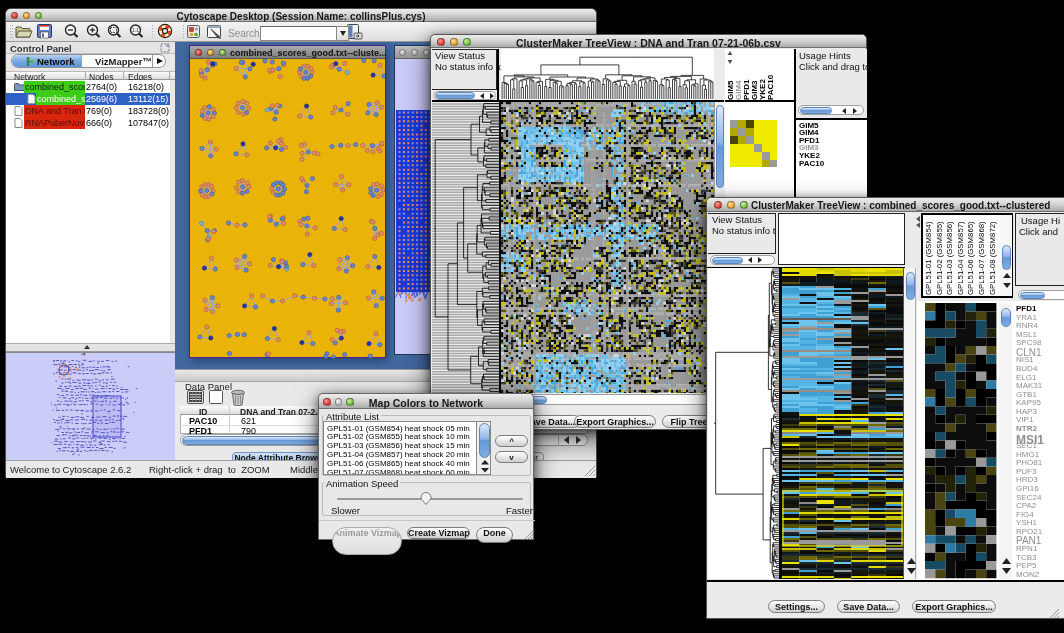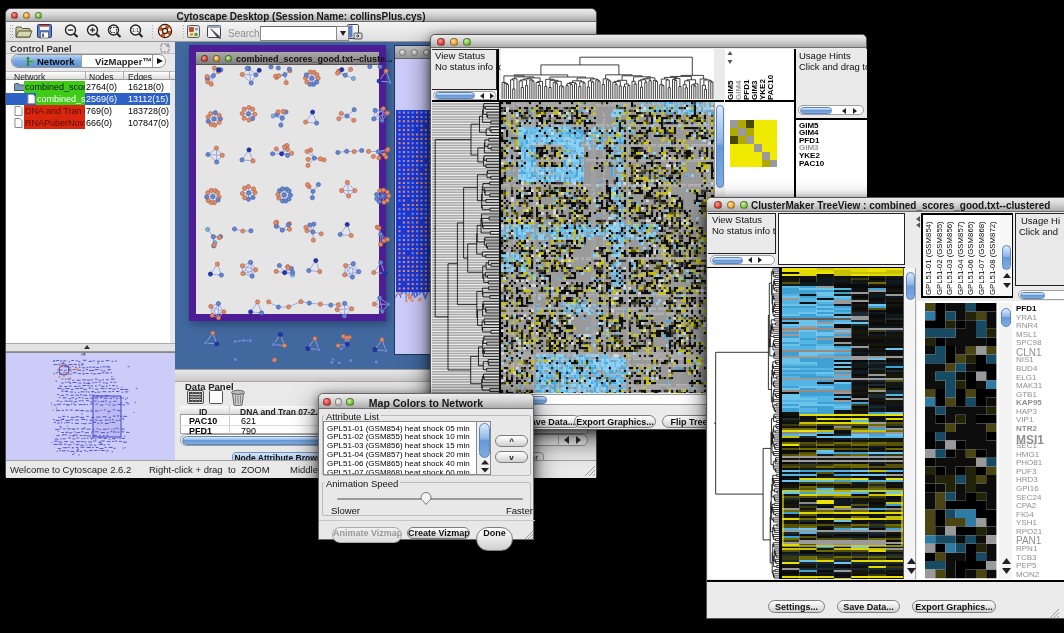--- a/index.html
+++ b/index.html
@@ -185,21 +185,21 @@
           <circle cx="11.3" cy="254.9" r="1.4" fill="#e89060"></circle>
           <circle cx="14.5" cy="252.2" r="1.4" fill="#e89060"></circle>
           <circle cx="15.4" cy="250.6" r="1.4" fill="#e89060"></circle>
           <circle cx="25.4" cy="252.9" r="1.4" fill="#e89060"></circle>
           <circle cx="4.3" cy="247.2" r="1.4" fill="#e89060"></circle>
           <circle cx="13.8" cy="249.5" r="1.4" fill="#e89060"></circle>
           <circle cx="17.2" cy="254.6" r="1.4" fill="#e89060"></circle>
           <circle cx="12.2" cy="248.8" r="1.4" fill="#e89060"></circle>
         </svg>
 </div>
-<div class="abs" style="left:14px;top:3px;width:197px;height:276px;border:7px solid #4c1d95;background:#e5e5e5;box-shadow:2px 3px 8px rgba(0,0,30,.35)">
+<div class="abs" style="left:14px;top:3px;width:197px;height:313px;border:1px solid #4c1d95;background:#eab308;box-shadow:2px 3px 8px rgba(0,0,30,.35)">
 <div class="abs" style="left:0;top:0;width:100%;height:13px;background:linear-gradient(#ababab,#7e7e7e);border-bottom:1px solid #555"></div>
 <div class="tl" style="left:5px;top:3px;width:7px;height:7px;background:radial-gradient(circle at 35% 30%,#ff9a94,#dd4438 65%,#991c12);border:1px solid rgba(40,40,40,.6)"></div>
 <div class="tl" style="left:17px;top:3px;width:7px;height:7px;background:radial-gradient(circle at 35% 30%,#ffe2a0,#eea62e 65%,#aa6e0c);border:1px solid rgba(40,40,40,.6)"></div>
 <div class="tl" style="left:29px;top:3px;width:7px;height:7px;background:radial-gradient(circle at 35% 30%,#d2f0a8,#72c038 65%,#388210);border:1px solid rgba(40,40,40,.6)"></div>
 <div class="ttext" style="top:2px;left:40px;right:2px;font-size:9px;color:#111">combined_scores_good.txt--cluste...</div>
 <svg class="abs" style="left:0;top:13px" width="195" height="299">
           <path d="M17.4 10.7L11.3 13.6M17.4 10.7L11.1 11.5M17.4 10.7L11.7 16.8M17.4 10.7L15.2 19.2M17.4 10.7L22.5 6.5M17.4 10.7L18.4 3.1M17.4 10.7L24.9 4.9M60 9.8L55.2 18M60 9.8L46.2 9.5M60 9.8L52.7 3.4M55.2 18L46.2 9.5M55.2 18L52.7 3.4M46.2 9.5L52.7 3.4M88.9 9.6L80.6 12.4M88.9 9.6L79.5 11.3M88.9 9.6L93.9 5.7M88.9 9.6L90.2 17.7M88.9 9.6L82.7 10.8M115.8 13.3L122.1 13.2M115.8 13.3L120.8 17.1M115.8 13.3L117.6 19.3M115.8 13.3L114.1 19.3M115.8 13.3L110.8 17.1M115.8 13.3L109.5 13M115.8 13.3L110.4 9.9M115.8 13.3L114.3 7.1M115.8 13.3L118 7.4M115.8 13.3L120.9 9.6M122.1 13.2L120.8 17.1M120.8 17.1L117.6 19.3M117.6 19.3L114.1 19.3M114.1 19.3L110.8 17.1M110.8 17.1L109.5 13M109.5 13L110.4 9.9M110.4 9.9L114.3 7.1M114.3 7.1L118 7.4M118 7.4L120.9 9.6M120.9 9.6L122.1 13.2M149.3 10.2L157.4 13.5M149.3 10.2L154.6 4.4M149.3 10.2L142.7 6.2M149.3 10.2L141.5 8.1M183.1 16.1L194.1 17.1M183.1 16.1L190.1 6.1M194.1 17.1L190.1 6.1M18.1 53.9L24.4 53.8M18.1 53.9L23.2 57.5M18.1 53.9L18.7 60.2M18.1 53.9L15.1 59.4M18.1 53.9L12.2 56.3M18.1 53.9L12.1 52M18.1 53.9L14.7 48.6M18.1 53.9L19.3 47.7M18.1 53.9L23.2 50.3M24.4 53.8L23.2 57.5M23.2 57.5L18.7 60.2M18.7 60.2L15.1 59.4M15.1 59.4L12.2 56.3M12.2 56.3L12.1 52M12.1 52L14.7 48.6M14.7 48.6L19.3 47.7M19.3 47.7L23.2 50.3M23.2 50.3L24.4 53.8M52.5 48.8L58.8 49.3M52.5 48.8L56.6 53.6M52.5 48.8L53.1 55.1M52.5 48.8L48.1 53.3M52.5 48.8L46.2 48.6M52.5 48.8L48.2 44.1M52.5 48.8L53 42.5M52.5 48.8L56.7 44.1M58.8 49.3L56.6 53.6M56.6 53.6L53.1 55.1M53.1 55.1L48.1 53.3M48.1 53.3L46.2 48.6M46.2 48.6L48.2 44.1M48.2 44.1L53 42.5M53 42.5L56.7 44.1M56.7 44.1L58.8 49.3M86.3 53.2L84.9 60.1M86.3 53.2L80.9 49.5M86.3 53.2L90 47M86.3 53.2L87.1 46.4M86.3 53.2L82.1 46.8M86.3 53.2L77.2 51M109.6 57.1L120.6 58.1M109.6 57.1L116.6 47.1M120.6 58.1L116.6 47.1M151 51L157.8 55.3M151 51L158.2 44.7M151 51L142.8 53.7M151 51L145.3 48.5M191.5 48L186.1 55.6M191.5 48L177.8 53.9M191.5 48L179.1 45.4M191.5 48L187.3 43.5M186.1 55.6L177.8 53.9M186.1 55.6L179.1 45.4M186.1 55.6L187.3 43.5M177.8 53.9L179.1 45.4M177.8 53.9L187.3 43.5M179.1 45.4L187.3 43.5M26.3 90.3L20.7 97M26.3 90.3L12 89.5M26.3 90.3L20.4 83.1M20.7 97L12 89.5M20.7 97L20.4 83.1M12 89.5L20.4 83.1M46 94.9L57 95.9M46 94.9L53 84.9M57 95.9L53 84.9M85.6 88.8L76.6 88.8M85.6 88.8L91.6 84.4M85.6 88.8L95.6 88.3M85.6 88.8L91.5 90.4M85.6 88.8L91 80.5M85.6 88.8L88.5 81.9M85.6 88.8L80.3 84M118.4 93.1L128 94.9M118.4 93.1L112.1 94.4M118.4 93.1L114.6 85M118.4 93.1L124.4 93.8M118.4 93.1L112 100.4M118.4 93.1L111.1 86.5M141.9 87.5L150.7 86.3M150.7 86.3L158.2 86.6M158.2 86.6L165.7 85.5M182.5 86.6L188.2 89.6M182.5 86.6L190.1 92.1M182.5 86.6L182.9 92.9M182.5 86.6L191.4 85.5M182.5 86.6L172.6 86.4M182.5 86.6L177.3 91.5M182.5 86.6L191.9 84.3M16.8 131.5L23.1 131.8M16.8 131.5L22.1 135M16.8 131.5L18.4 137.6M16.8 131.5L15.2 137.6M16.8 131.5L12.1 135.6M16.8 131.5L10.6 131.9M16.8 131.5L11.8 127.7M16.8 131.5L15.2 125.4M16.8 131.5L19.1 125.6M16.8 131.5L21.7 127.5M23.1 131.8L22.1 135M22.1 135L18.4 137.6M18.4 137.6L15.2 137.6M15.2 137.6L12.1 135.6M12.1 135.6L10.6 131.9M10.6 131.9L11.8 127.7M11.8 127.7L15.2 125.4M15.2 125.4L19.1 125.6M19.1 125.6L21.7 127.5M21.7 127.5L23.1 131.8M52.7 127.9L59 127.6M52.7 127.9L57 132.5M52.7 127.9L52.4 134.2M52.7 127.9L48.6 132.7M52.7 127.9L46.4 128.5M52.7 127.9L48.5 123.2M52.7 127.9L52.4 121.6M52.7 127.9L57.5 123.8M59 127.6L57 132.5M57 132.5L52.4 134.2M52.4 134.2L48.6 132.7M48.6 132.7L46.4 128.5M46.4 128.5L48.5 123.2M48.5 123.2L52.4 121.6M52.4 121.6L57.5 123.8M57.5 123.8L59 127.6M88.2 129.9L94.5 130.2M88.2 129.9L93 134M88.2 129.9L89.8 136M88.2 129.9L86.6 136M88.2 129.9L82.8 133.1M88.2 129.9L81.9 129.5M88.2 129.9L83.5 125.7M88.2 129.9L86.6 123.8M88.2 129.9L90.7 124.1M88.2 129.9L93.1 125.9M94.5 130.2L93 134M93 134L89.8 136M89.8 136L86.6 136M86.6 136L82.8 133.1M82.8 133.1L81.9 129.5M81.9 129.5L83.5 125.7M83.5 125.7L86.6 123.8M86.6 123.8L90.7 124.1M90.7 124.1L93.1 125.9M93.1 125.9L94.5 130.2M117 126.5L116.4 132.7M117 126.5L122.4 119.5M117 126.5L113 121.6M117 126.5L111.6 119.7M158.9 125.6L152.6 131M158.9 125.6L145.6 125.6M158.9 125.6L151.4 117.4M152.6 131L145.6 125.6M152.6 131L151.4 117.4M145.6 125.6L151.4 117.4M186.6 131.2L192.9 130.9M186.6 131.2L191.3 135.5M186.6 131.2L188 137.4M186.6 131.2L183.1 136.5M186.6 131.2L180.8 133.7M186.6 131.2L180.6 129.5M186.6 131.2L183.8 125.6M186.6 131.2L187.4 125M186.6 131.2L191.3 127M192.9 130.9L191.3 135.5M191.3 135.5L188 137.4M188 137.4L183.1 136.5M183.1 136.5L180.8 133.7M180.8 133.7L180.6 129.5M180.6 129.5L183.8 125.6M183.8 125.6L187.4 125M187.4 125L191.3 127M191.3 127L192.9 130.9M17.3 171.7L18.9 177.8M17.3 171.7L11.6 164.4M17.3 171.7L17.7 180.9M17.3 171.7L24.5 171.7M17.3 171.7L18.2 180.1M17.3 171.7L23.4 172.6M38.5 164L46.8 166M46.8 166L54.9 165.8M86.3 165.2L80.6 157.3M86.3 165.2L80.3 161.3M86.3 165.2L93.5 158.8M86.3 165.2L92.3 159.8M86.3 165.2L93.5 164.2M86.3 165.2L79.6 157.8M116.9 167L117.9 159.1M116.9 167L125.2 168.8M116.9 167L117.4 175.1M116.9 167L113.9 160M116.9 167L109.9 162.3M116.9 167L111 165.7M144.2 169.5L155.2 170.5M144.2 169.5L151.2 159.5M155.2 170.5L151.2 159.5M184.8 169.4L188 175.8M184.8 169.4L181.3 162.2M184.8 169.4L183 162.9M184.8 169.4L191.5 174.4M184.8 169.4L184.7 179.4M14.4 209.1L25.4 210.1M14.4 209.1L21.4 199.1M25.4 210.1L21.4 199.1M59.6 204.8L56.1 211.2M59.6 204.8L46.9 208.6M59.6 204.8L46.4 200.8M59.6 204.8L54.6 197.3M56.1 211.2L46.9 208.6M56.1 211.2L46.4 200.8M56.1 211.2L54.6 197.3M46.9 208.6L46.4 200.8M46.9 208.6L54.6 197.3M46.4 200.8L54.6 197.3M88.6 207.7L96.6 210M88.6 207.7L95.4 203.6M88.6 207.7L91.7 201.7M88.6 207.7L96.6 207.3M88.6 207.7L92 202.7M88.6 207.7L83.4 200.5M88.6 207.7L80.2 206.4M112.8 205.6L123.8 206.6M112.8 205.6L119.8 195.6M123.8 206.6L119.8 195.6M162.8 206.7L156.4 212.1M162.8 206.7L148.7 209.9M162.8 206.7L149.6 200.6M162.8 206.7L157.3 198.7M156.4 212.1L148.7 209.9M156.4 212.1L149.6 200.6M156.4 212.1L157.3 198.7M148.7 209.9L149.6 200.6M148.7 209.9L157.3 198.7M149.6 200.6L157.3 198.7M177.8 207.5L188.8 208.5M177.8 207.5L184.8 197.5M188.8 208.5L184.8 197.5M27.9 246.9L22.5 252.9M27.9 246.9L16.1 250.5M27.9 246.9L14.8 241.3M27.9 246.9L22.4 238.6M22.5 252.9L16.1 250.5M22.5 252.9L14.8 241.3M22.5 252.9L22.4 238.6M16.1 250.5L14.8 241.3M16.1 250.5L22.4 238.6M14.8 241.3L22.4 238.6M54.6 246.9L65.6 247.9M54.6 246.9L61.6 236.9M65.6 247.9L61.6 236.9M72.7 236.9L82.4 242.1M82.4 242.1L92.6 241.9M92.6 241.9L104.9 236.7M104.9 236.7L113.3 238.1M113.3 238.1L124.4 239.2M124.4 239.2L134.8 240.1M134.8 240.1L142.4 239.7M155.7 243.8L148.4 251.2M155.7 243.8L141.2 244.6M155.7 243.8L148.7 238.4M148.4 251.2L141.2 244.6M148.4 251.2L148.7 238.4M141.2 244.6L148.7 238.4M192.2 239.3L186.3 246.6M192.2 239.3L178.3 239.1M192.2 239.3L183.8 232.9M186.3 246.6L178.3 239.1M186.3 246.6L183.8 232.9M178.3 239.1L183.8 232.9M9.8 278L20.8 279M9.8 278L16.8 268M20.8 279L16.8 268M39.1 276.6L47.5 275.4M47.5 275.4L54.3 275.7M77.4 279.6L88.4 280.6M77.4 279.6L84.4 269.6M88.4 280.6L84.4 269.6M111.9 283.6L122.9 284.6M111.9 283.6L118.9 273.6M122.9 284.6L118.9 273.6M151.3 279.2L153.4 272.3M151.3 279.2L150.9 272.8M151.3 279.2L145.2 284M151.3 279.2L142.1 280.6M151.3 279.2L147.3 271.3M179 284.7L190 285.7M179 284.7L186 274.7M190 285.7L186 274.7" stroke="#93a3e8" stroke-width=".9" fill="none"></path>
           <circle cx="11.3" cy="13.6" r="2.1" fill="#6787cf" stroke="#3a56a0" stroke-width=".6"></circle>
           <circle cx="11.1" cy="11.5" r="2.1" fill="#dd8d6c" stroke="#b05a38" stroke-width=".6"></circle>
           <circle cx="11.7" cy="16.8" r="2.1" fill="#dd8d6c" stroke="#b05a38" stroke-width=".6"></circle>
@@ -481,21 +481,21 @@
           <circle cx="135.8" cy="297.3" r="2.1" fill="#6787cf" stroke="#3a56a0" stroke-width=".6"></circle>
           <circle cx="39.4" cy="294.5" r="2.1" fill="#6787cf" stroke="#3a56a0" stroke-width=".6"></circle>
           <circle cx="77.2" cy="295.7" r="2.1" fill="#6787cf" stroke="#3a56a0" stroke-width=".6"></circle>
           <circle cx="143.3" cy="298" r="2.1" fill="#6787cf" stroke="#3a56a0" stroke-width=".6"></circle>
           <circle cx="78.6" cy="294.9" r="2.1" fill="#dd8d6c" stroke="#b05a38" stroke-width=".6"></circle>
         </svg>
 </div>
 </div>
 <div class="abs" style="left:169px;top:360px;width:418px;height:91px;background:#e9e9e9">
 <div class="abs" style="left:0;top:0;width:100%;height:13px;background:linear-gradient(#e8e8e8,#cacaca);border-top:1px solid #999;border-bottom:1px solid #aaa"></div>
-<div class="abs" style="left:10px;top:12px;font-size:9.5px;font-weight:bold;color:#222">Data Panel</div>
+<div class="abs" style="left:10px;top:12px;font-size:9.5px;font-weight:normal;color:#222">Data Panel</div>
 <svg class="abs" style="left:12px;top:19px" width="80" height="18">
         <rect x="0.5" y="2.5" width="16" height="13" rx="1.5" fill="#e0e0e0" stroke="#555"></rect>
         <rect x="2" y="4" width="13" height="10" fill="#444"></rect>
         <path d="M3 6.5 h11 M3 9 h11 M3 11.5 h11" stroke="#ddd" stroke-width="1"></path>
         <path d="M5.5 4 v10 M9 4 v10 M12.5 4 v10" stroke="#888" stroke-width=".7"></path>
         <rect x="22.5" y="2.5" width="13" height="13" rx="1" fill="#fdfdfd" stroke="#555"></rect>
         <g transform="translate(44,1)">
           <ellipse cx="7" cy="3.5" rx="6.5" ry="2.2" fill="#bbb" stroke="#666"></ellipse>
           <path d="M1.5 4.5 L3 16 Q7 17.5 11 16 L12.5 4.5 Q7 6.5 1.5 4.5 Z" fill="#c9c9c9" stroke="#666"></path>
           <path d="M4.5 6.5 v8 M7 7 v8 M9.5 6.5 v8" stroke="#888" stroke-width="1"></path>
@@ -529,20 +529,21 @@
 </div>
 <svg class="abs" style="left:578px;top:456px" width="12" height="12">
       <path d="M11 1 L1 11 M11 5 L5 11 M11 9 L9 11" stroke="#999" stroke-width="1"></path>
     </svg>
 </div>
 <div class="win" style="left:430px;top:34px;width:437px;height:396px;background:#ebebeb;border:1px solid #555;border-radius:5px 5px 0 0;z-index:20">
 <div class="tbar" style="height:13px"></div>
 <div class="tl" style="left:6px;top:3px;width:7.5px;height:7.5px;background:radial-gradient(circle at 35% 30%,#ff9a94,#e0443a 60%,#a02018);border:1px solid rgba(60,60,60,.5)"></div>
 <div class="tl" style="left:19px;top:3px;width:7.5px;height:7.5px;background:radial-gradient(circle at 35% 30%,#ffe2a0,#f0a832 60%,#b87410);border:1px solid rgba(60,60,60,.5)"></div>
 <div class="tl" style="left:32px;top:3px;width:7.5px;height:7.5px;background:radial-gradient(circle at 35% 30%,#d2f0a8,#78c43e 60%,#3e8814);border:1px solid rgba(60,60,60,.5)"></div>
+<div class="ttext" style="top:1.5px;left:0;right:0;font-size:10.5px">ClusterMaker TreeView : DNA and Tran 07-21-06b.csv</div>
 <div class="abs" style="left:1px;top:13.5px;width:65px;height:41px;background:#e9e9e9;border:1px solid #222;border-left:none"></div>
 <div class="abs" style="left:4px;top:15px;font-size:9.5px;color:#111;white-space:nowrap;overflow:hidden;width:62px">View Status</div>
 <div class="abs" style="left:4px;top:26px;font-size:9.5px;color:#111;white-space:nowrap;overflow:hidden;width:66px">No status info fo</div>
 <div class="sctrack" style="left:2px;top:55.5px;width:63px;height:9px;border-radius:5px"></div>
 <div class="aquapill" style="left:4px;top:57px;width:40px;height:6.5px"></div>
 <svg class="abs" style="left:49px;top:57.5px" width="16" height="6">
       <path d="M4 0 L0 3 L4 6 Z" fill="#222"></path>
       <path d="M10 0 L14 3 L10 6 Z" fill="#222"></path>
     </svg>
 <div class="abs" style="left:70px;top:14px;width:213px;height:51px"><svg width="213" height="51">
@@ -746,21 +747,21 @@
 <div class="abs" style="left:309px;top:114.6px;font-size:8px;font-weight:normal;color:#8f8f8f">YRA1</div>
 <div class="abs" style="left:309px;top:123.1px;font-size:8px;font-weight:normal;color:#8f8f8f">RNR4</div>
 <div class="abs" style="left:309px;top:131.7px;font-size:8px;font-weight:normal;color:#8f8f8f">MSL1</div>
 <div class="abs" style="left:309px;top:140.3px;font-size:8px;font-weight:normal;color:#8f8f8f">SPC98</div>
 <div class="abs" style="left:309px;top:148.8px;font-size:10px;font-weight:normal;color:#8f8f8f">CLN1</div>
 <div class="abs" style="left:309px;top:157.4px;font-size:8px;font-weight:normal;color:#8f8f8f">NIS1</div>
 <div class="abs" style="left:309px;top:166px;font-size:8px;font-weight:normal;color:#8f8f8f">BUD4</div>
 <div class="abs" style="left:309px;top:174.6px;font-size:8px;font-weight:normal;color:#8f8f8f">ELG1</div>
 <div class="abs" style="left:309px;top:183.1px;font-size:8px;font-weight:normal;color:#8f8f8f">MAK31</div>
 <div class="abs" style="left:309px;top:191.7px;font-size:8px;font-weight:normal;color:#8f8f8f">GTB1</div>
-<div class="abs" style="left:309px;top:200.3px;font-size:8px;font-weight:bold;color:#8f8f8f">KAP95</div>
+<div class="abs" style="left:309px;top:200.3px;font-size:8px;font-weight:normal;color:#8f8f8f">KAP95</div>
 <div class="abs" style="left:309px;top:208.8px;font-size:8px;font-weight:normal;color:#8f8f8f">HAP3</div>
 <div class="abs" style="left:309px;top:217.4px;font-size:8px;font-weight:normal;color:#8f8f8f">VIP1</div>
 <div class="abs" style="left:309px;top:226px;font-size:8px;font-weight:bold;color:#8f8f8f">NTR2</div>
 <div class="abs" style="left:309px;top:234.6px;font-size:12px;font-weight:bold;color:#8f8f8f">MSI1</div>
 <div class="abs" style="left:309px;top:243.1px;font-size:8px;font-weight:normal;color:#8f8f8f">SEC1</div>
 <div class="abs" style="left:309px;top:251.7px;font-size:8px;font-weight:normal;color:#8f8f8f">HMG1</div>
 <div class="abs" style="left:309px;top:260.3px;font-size:8px;font-weight:normal;color:#8f8f8f">PHO81</div>
 <div class="abs" style="left:309px;top:268.8px;font-size:8px;font-weight:normal;color:#8f8f8f">PUF3</div>
 <div class="abs" style="left:309px;top:277.4px;font-size:8px;font-weight:normal;color:#8f8f8f">HRD3</div>
 <div class="abs" style="left:309px;top:286px;font-size:8px;font-weight:normal;color:#8f8f8f">GPI16</div>
@@ -808,18 +809,18 @@
 <div class="btn" style="left:176px;top:57px;width:33px;height:12px;font-size:8px;line-height:11px">v</div>
 <div class="abs" style="left:3px;top:88px;width:209px;height:34px;border:1px solid #bbb;border-radius:2px"></div>
 <div class="abs" style="left:5px;top:84px;font-size:9.5px;color:#111;background:#e8e8e8;padding:0 2px">Animation Speed</div>
 <div class="abs" style="left:18px;top:104px;width:186px;height:2px;background:#9a9a9a;border-radius:1px"></div>
 <svg class="abs" style="left:101px;top:98px" width="12" height="14">
       <path d="M1 5.5 a5 5 0 1 1 10 0 c0 2.8 -3.2 4 -5 7 c-1.8 -3 -5 -4.2 -5 -7 Z" fill="#f4f4f4" stroke="#777"></path>
     </svg>
 <div class="abs" style="left:12px;top:111px;font-size:9.5px;color:#111">Slower</div>
 <div class="abs" style="left:187px;top:111px;font-size:9.5px;color:#111">Faster</div>
 <div class="abs" style="left:0px;top:126px;width:216px;height:1px;background:#c6c6c6"></div>
-<div class="btn" style="left:13px;top:133px;width:70px;height:16px;font-size:9px;line-height:11px;color:#9a9a9a;background:linear-gradient(#f0f0f0,#ddd);border-color:#aaa">Animate Vizmap</div>
+<div class="btn" style="left:13px;top:133px;width:70px;height:28px;font-size:9px;line-height:11px;color:#9a9a9a;background:linear-gradient(#f0f0f0,#ddd);border-color:#aaa">Animate Vizmap</div>
 <div class="btn" style="left:88px;top:133px;width:63px;height:12px;font-size:9px;line-height:11px">Create Vizmap</div>
-<div class="btn" style="left:157px;top:133px;width:37px;height:24px;font-size:9px;line-height:11px">Done</div>
+<div class="btn" style="left:157px;top:133px;width:37px;height:16px;font-size:9px;line-height:11px">Done</div>
 <svg class="abs" style="left:205px;top:136px" width="10" height="10">
       <path d="M9 1 L1 9 M9 4 L4 9 M9 7 L7 9" stroke="#999" stroke-width="1"></path>
     </svg>
 </div>
 </body></html>

